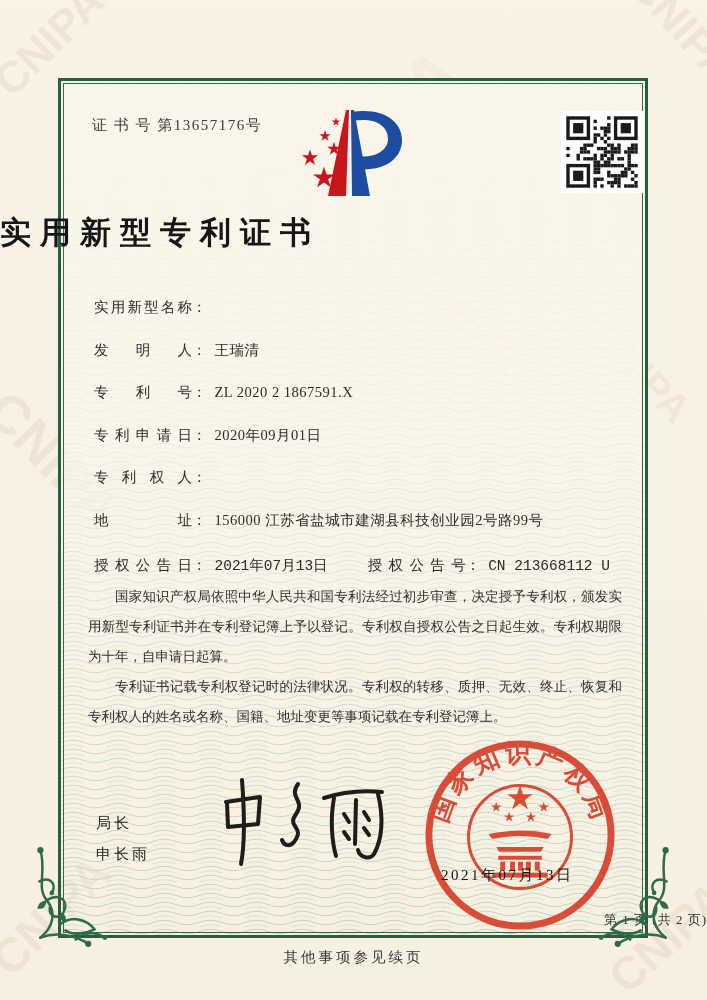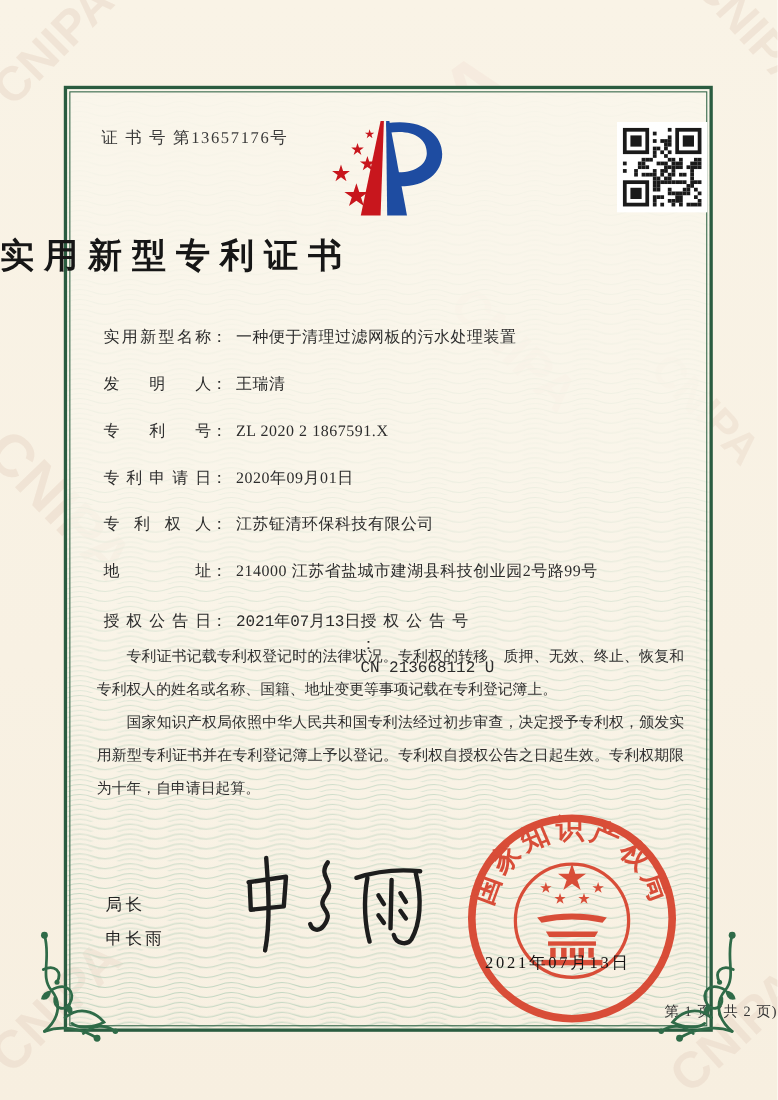--- a/index.html
+++ b/index.html
@@ -39,21 +39,21 @@
   .qr{position:absolute; left:561px; top:111px; width:82px; height:82px; background:#fff;}
   .title{position:absolute; left:0; right:0; top:212px; text-align:left;
          font-size:31px; font-weight:600; letter-spacing:9px; color:#161616;}
   .fields{position:absolute; left:94px; top:297px; width:528px; font-size:14.5px; color:#2c2c2c;}
   .frow{display:flex; margin-bottom:21.5px; line-height:21px;}
   .flabel{display:inline-block; width:98px; text-align:justify; text-align-last:justify; flex:none;}
   .fcolon{flex:none; margin-right:8px;}
   .fvalue{flex:1; letter-spacing:.5px;}
   .grant{position:absolute; left:94px; top:556px; width:528px; font-size:14.5px; display:flex; line-height:21px;}
   .grant .pair{display:flex;font-family:Liberation Mono, monospace;}
-  .grant .pair2{flex-direction:column;}
+  .grant .pair2{margin-left:40px;}
   .paras{position:absolute; left:88px; top:582px; width:534px; font-size:13.5px;
          line-height:30px; color:#2f2f2f; text-align:justify;}
   .paras p{margin:0; text-indent:2em;}
   .sig-block{position:absolute; left:96px; top:808px; font-size:15px; line-height:31px;
              letter-spacing:3px; color:#222;}
   .signature{position:absolute; left:186px; top:766px; width:218px; height:108px;}
   .seal{position:absolute; left:421px; top:736px; width:198px; height:198px;
         mix-blend-mode:multiply; opacity:.93;}
   .seal-date{position:absolute; left:441px; top:866px; font-size:15px; letter-spacing:2.5px;
              color:#141414; z-index:5; font-weight:500;}
@@ -273,65 +273,63 @@
         <rect x="8.7" y="56.3" width="17" height="17" fill="#ffffff"></rect>
         <rect x="12.1" y="59.699999999999996" width="10.2" height="10.2" fill="#1a1a1a"></rect>
       </svg>
 
     <div class="title">实用新型专利证书</div>
 
     <div class="fields">
       <div class="frow">
         <span class="flabel">实用新型名称</span>
           <span class="fcolon">：</span>
-        <span class="fvalue">一种便于清理过滤网板的污水处理装置</span>
       </div>
       <div class="frow">
         <span class="flabel">发明人</span>
           <span class="fcolon">：</span>
         <span class="fvalue">王瑞清</span>
       </div>
       <div class="frow">
         <span class="flabel">专利号</span>
           <span class="fcolon">：</span>
         <span class="fvalue">ZL 2020 2 1867591.X</span>
       </div>
       <div class="frow">
         <span class="flabel">专利申请日</span>
           <span class="fcolon">：</span>
         <span class="fvalue">2020年09月01日</span>
       </div>
       <div class="frow">
         <span class="flabel">专利权人</span>
           <span class="fcolon">：</span>
-        <span class="fvalue">江苏钲清环保科技有限公司</span>
       </div>
       <div class="frow">
         <span class="flabel">地址</span>
           <span class="fcolon">：</span>
-        <span class="fvalue">214000 江苏省盐城市建湖县科技创业园2号路99号</span>
+        <span class="fvalue">156000 江苏省盐城市建湖县科技创业园2号路99号</span>
       </div>
     </div>
 
     <div class="grant">
       <span class="pair">
         <span class="flabel">授权公告日</span>
           <span class="fcolon">：</span>
         <span>2021年07月13日</span>
       </span>
       <span class="pair pair2">
         <span class="flabel">授权公告号</span>
           <span class="fcolon">：</span>
         <span>CN 213668112 U</span>
       </span>
     </div>
 
     <div class="paras">
+      <p>国家知识产权局依照中华人民共和国专利法经过初步审查，决定授予专利权，颁发实用新型专利证书并在专利登记簿上予以登记。专利权自授权公告之日起生效。专利权期限为十年，自申请日起算。</p>
       <p>专利证书记载专利权登记时的法律状况。专利权的转移、质押、无效、终止、恢复和专利权人的姓名或名称、国籍、地址变更等事项记载在专利登记簿上。</p>
-      <p>国家知识产权局依照中华人民共和国专利法经过初步审查，决定授予专利权，颁发实用新型专利证书并在专利登记簿上予以登记。专利权自授权公告之日起生效。专利权期限为十年，自申请日起算。</p>
     </div>
 
     <div class="sig-block">
       <div>局长</div>
       <div>申长雨</div>
     </div>
 
     <svg class="signature" viewBox="0 0 218 108">
       <g fill="none" stroke="#1d1d1d" stroke-width="4" stroke-linecap="round" stroke-linejoin="round">
 
@@ -369,14 +367,15 @@
           <rect x="90" y="127" width="5" height="9"></rect>
         <rect x="98" y="127" width="5" height="9"></rect>
           <rect x="106" y="127" width="5" height="9"></rect>
         <rect x="115" y="127" width="5" height="9"></rect>
         <rect x="72" y="138" width="56" height="5"></rect>
       </g>
     </svg>
     <div class="seal-date">2021年07月13日</div>
 
     <div class="page-num">第 1 页 (共 2 页)</div>
+    <div class="footer-note">其他事项参见续页</div>
   </div>
 </div>
 
 </body></html>

